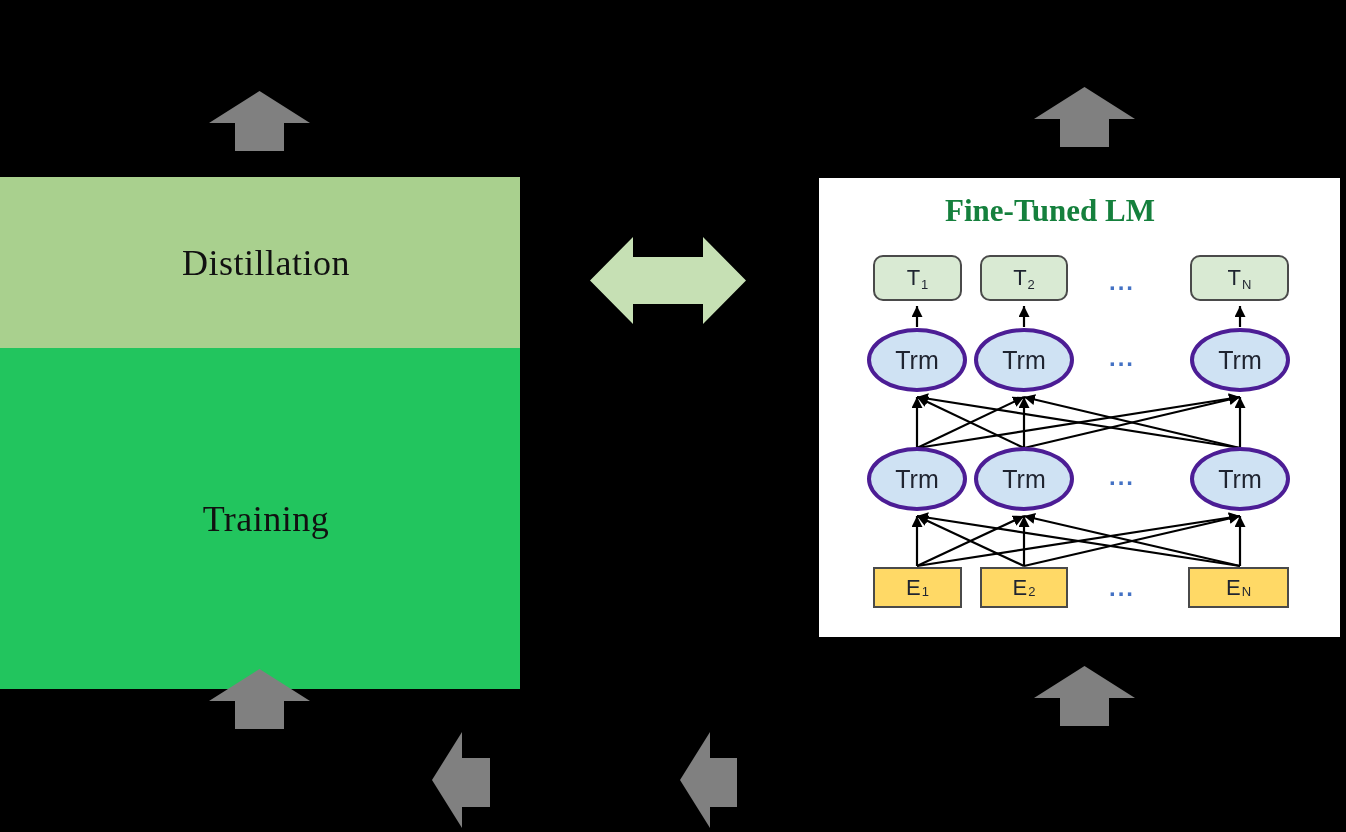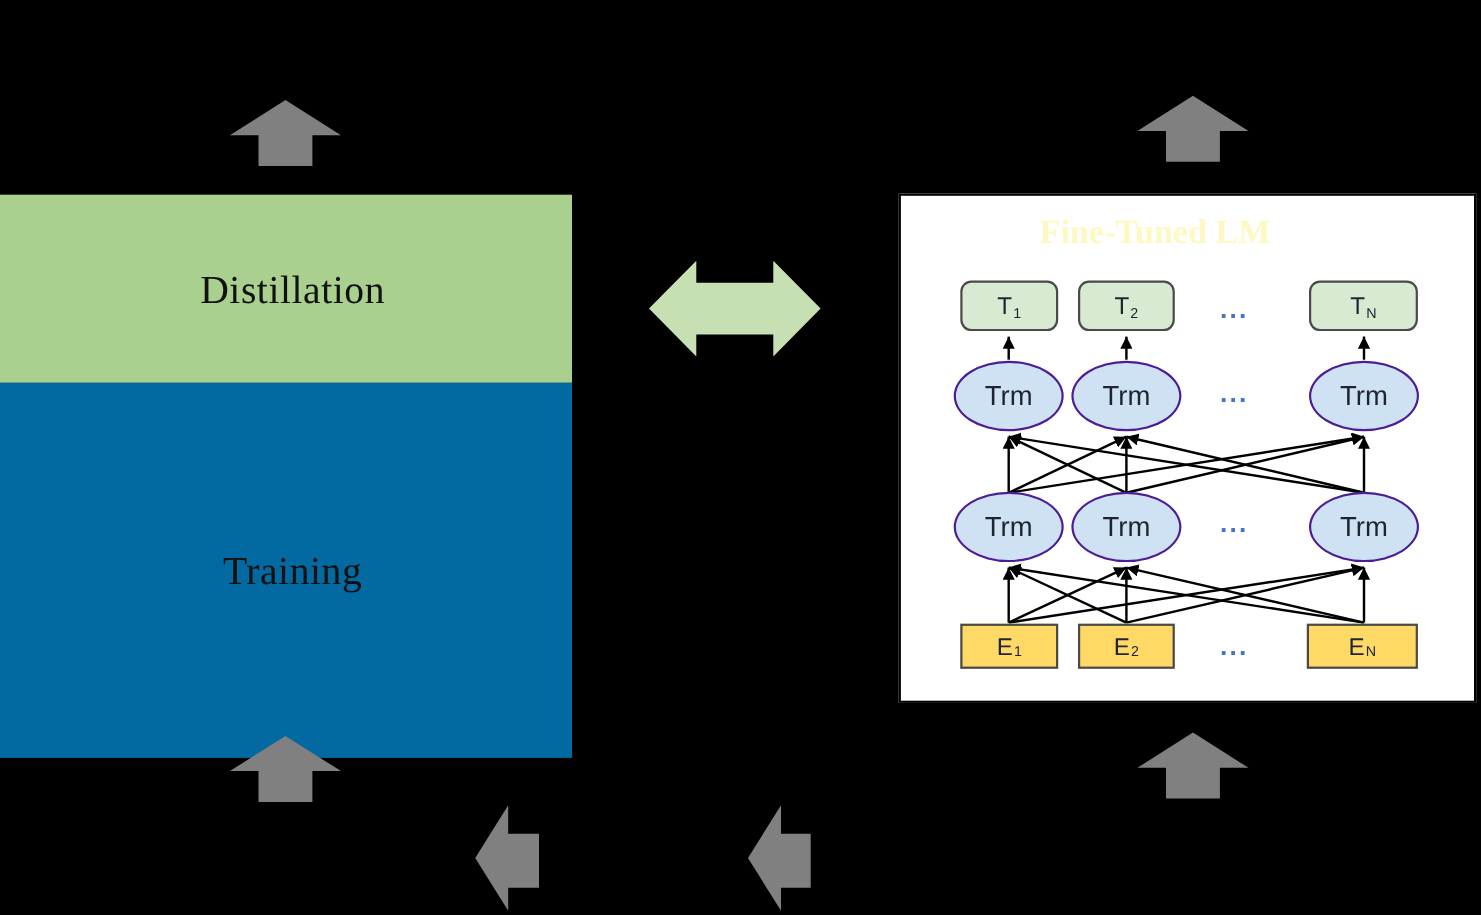--- a/index.html
+++ b/index.html
@@ -7,43 +7,43 @@
     position: relative;
     width: 1346px; height: 832px;
     background: #000;
     overflow: hidden;
     font-family: "Liberation Sans", sans-serif;
   }
   
   #left-panel { position: absolute; left: 0; top: 177px; width: 520px; height: 468px; }
   .lp-section { position: absolute; left: 0; width: 520px; display: flex; align-items: center; justify-content: center; }
   #lp-distill { top: 0; height: 171px; background: #a9d08e; }
-  #lp-train   { top: 171px; height: 341px; background: #0369a1; }
+  #lp-train   { top: 171px; height: 341px; background: #22c55e; }
   .lp-label {
     font-family: "Liberation Serif", serif;
     font-size: 36px; color: #111; letter-spacing: 0.5px; margin-left: 12px;
   }
   
   #ft-box {
     position: absolute; left: 817px; top: 176px;
     width: 525px; height: 463px;
     background: #ffffff;
     border: 2px solid #000;
     box-sizing: border-box;
   }
   #ft-title {
     position: absolute; left: 925px; top: 193px; width: 250px; height: 40px;
     text-align: center;
     font-family: "Liberation Serif", serif;
-    font-weight: bold; font-size: 31px; color: #fef9c3;
+    font-weight: bold; font-size: 31px; color: #15803d;
   }
   .node { position: absolute; box-sizing: border-box; display: flex; align-items: center; justify-content: center; color: #1f2430; }
   .token { background: #d9ead3; border: 2px solid #4a4a4a; border-radius: 10px; }
   .embed { background: #ffd966; border: 2px solid #4a4a4a; }
-  .trm   { background: #cfe2f3; border: 2px solid #4c1d95; border-radius: 50%; width: 100px; height: 64px; }
+  .trm   { background: #cfe2f3; border: 4px solid #4c1d95; border-radius: 50%; width: 100px; height: 64px; }
   .node .base { font-size: 22px; }
   .trm  .base { font-size: 25px; }
   .node .sub  { font-size: 13px; align-self: flex-end; margin-bottom: 7px; margin-left: 1px; }
   .dots {
     position: absolute; width: 44px; text-align: center;
     color: #4472c4; font-weight: bold; font-size: 24px; letter-spacing: 2px;
     font-family: "Liberation Sans", sans-serif;
   }
   
   #t1 { left: 873px; top: 255px; width: 89px;  height: 46px; }

